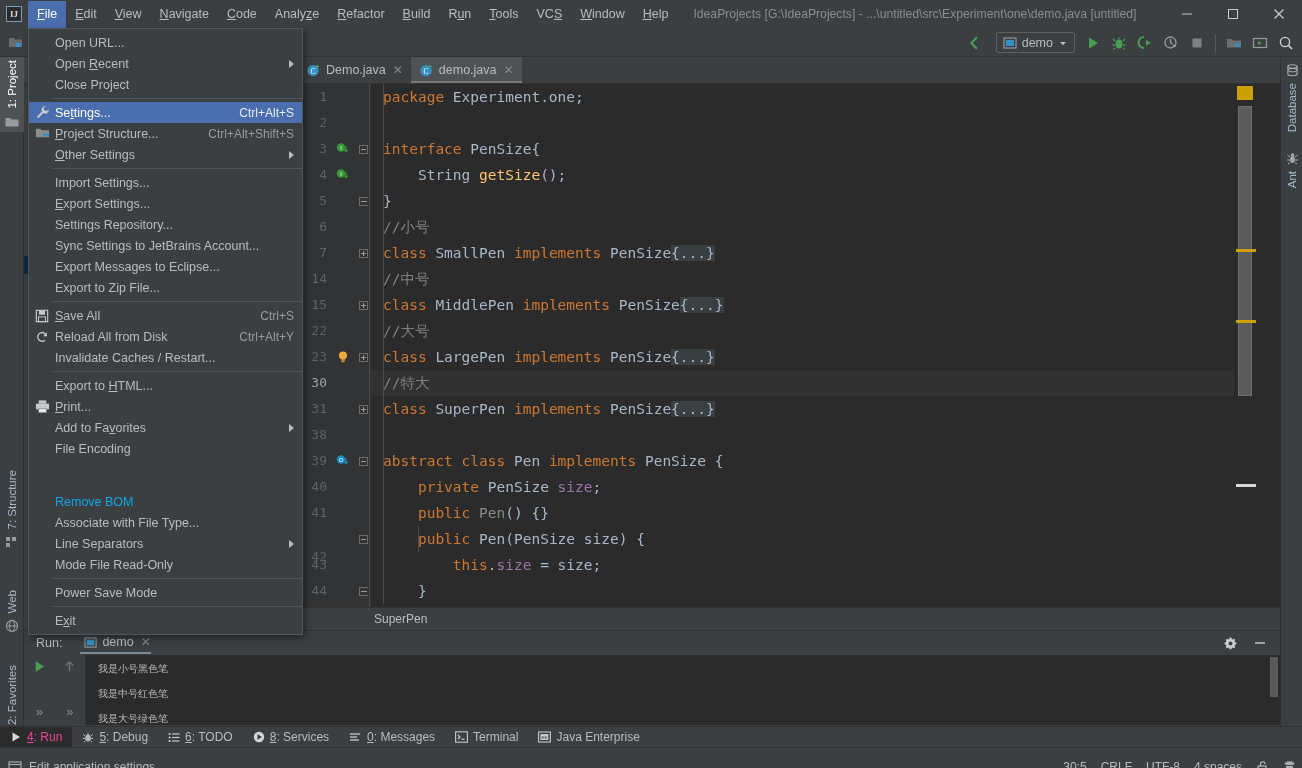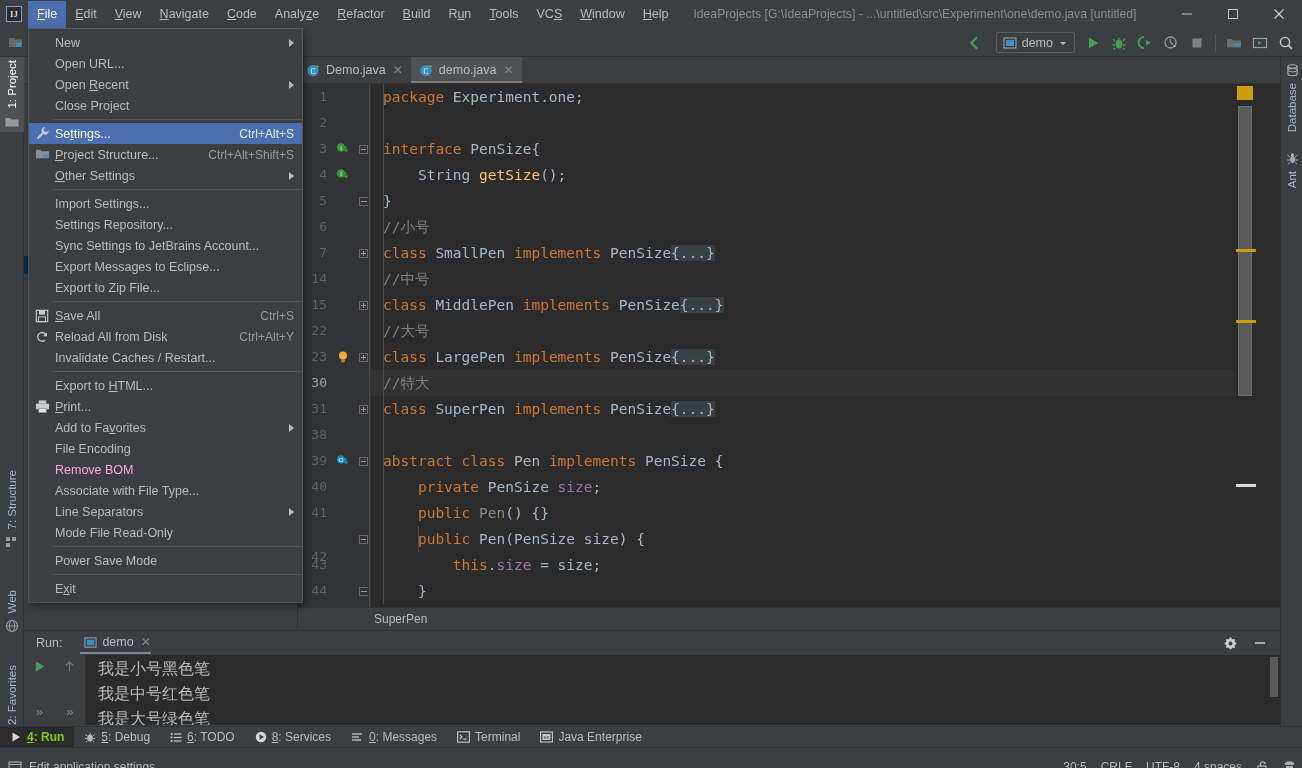--- a/index.html
+++ b/index.html
@@ -247,38 +247,38 @@
   .run-side-col {
     width: 31px; display: flex; flex-direction: column;
     align-items: center; justify-content: space-between; padding: 4px 0 6px 0;
   }
   #run-console {
     flex: 1; background: #2b2b2b; padding-left: 12px; padding-top: 1px;
     position: relative; overflow: hidden;
   }
   .console-line {
     font-family: "DejaVu Sans Mono", "Liberation Mono", monospace;
-    font-size: 16px; line-height: 25px; color: #bbbbbb;
+    font-size: 10px; line-height: 25px; color: #bbbbbb;
   }
   #console-scrollbar {
     position: absolute; right: 2px; top: 2px; width: 8px; height: 40px;
     background: #5a5a5a;
   }
 
   
   #bottom-tabs {
     position: absolute; left: 0; top: 726px; width: 1302px; height: 21px;
     background: #3c3f41; display: flex; align-items: center;
     border-top: 1px solid #323232;
   }
   .btab {
     display: flex; align-items: center; gap: 5px; height: 21px;
     padding: 0 10px; font-size: 12px; color: #bbbbbb;
   }
-  .btab.active { background: #2b2b2b; color: #84cc16; font-weight: bold; }
+  .btab.active { background: #2b2b2b; color: #ec4899; }
   .btab u { text-decoration: underline; }
 
   
   #statusbar {
     position: absolute; left: 0; top: 747px; width: 1302px; height: 38px;
     background: #3c3f41; display: flex; align-items: center;
     border-top: 1px solid #323232; font-size: 12px; color: #bbbbbb;
   }
   #status-left { display: flex; align-items: center; gap: 7px; padding-left: 8px; }
   #status-right {
@@ -295,21 +295,21 @@
     position: absolute; left: 28px; top: 28px; width: 275px;
     background: #3c3f41; border: 1px solid #515659; z-index: 50;
     padding: 3px 0;
     box-shadow: 2px 3px 7px rgba(0,0,0,0.45);
   }
   .mi {
     position: relative; height: 21px; display: flex; align-items: center;
     padding-left: 26px; font-size: 12.5px; color: #bbbbbb; cursor: default;
   }
   .mi.selected { background: #4b6eaf; color: #ffffff; }
-  .mi.disabled { color: #f9a8d4; }
+  .mi.disabled { color: #0ea5e9; margin-top: 32px; }
   .mi-label { flex: 1; white-space: nowrap; }
   .mi-label u { text-decoration: underline; }
   .mi-accel { color: #9a9a9a; font-size: 12px; padding-right: 8px; }
   .mi.selected .mi-accel { color: #e6ecf5; margin-left: 22px; }
   .mi-icon {
     position: absolute; left: 4px; width: 18px; height: 18px;
     display: flex; align-items: center; justify-content: center;
   }
   .mi-arrow {
     position: absolute; right: 8px; width: 0; height: 0;
@@ -860,24 +860,20 @@
           <ellipse cx="6.5" cy="3.4" rx="5" ry="1.5" fill="#b0b0b0"></ellipse>
           <rect x="3.7" y="1.4" width="5.6" height="2.3" fill="#b0b0b0"></rect>
           <path d="M3 6 h7 v4 a3.5 3.5 0 0 1 -7 0 Z" fill="#b0b0b0"></path>
         </svg>
       </span>
     </div>
   </div>
 
   <div id="file-menu">
     <div class="fm-menu-strip"></div>
-  <div class="mi">
-        <span class="mi-label">New</span>
-        <span class="mi-arrow"></span>
-      </div>
       <div class="mi">
         <span class="mi-label">Open URL...</span>
       </div>
       <div class="mi">
         <span class="mi-label">Open <u>R</u>ecent</span>
         <span class="mi-arrow"></span>
       </div>
       <div class="mi">
         <span class="mi-label">Close Project</span>
       </div>
@@ -904,20 +900,23 @@
       </div>
       <div class="mi">
         <span class="mi-label"><u>O</u>ther Settings</span>
         <span class="mi-arrow"></span>
       </div>
       <div class="mi-sep"></div>
       <div class="mi">
         <span class="mi-label">Import Settings...</span>
       </div>
       <div class="mi">
+        <span class="mi-label"><u>E</u>xport Settings...</span>
+      </div>
+      <div class="mi">
         <span class="mi-label">Settings Repository...</span>
       </div>
       <div class="mi">
         <span class="mi-label">Sync Settings to JetBrains Account...</span>
       </div>
       <div class="mi">
         <span class="mi-label">Export Messages to Eclipse...</span>
       </div>
       <div class="mi">
         <span class="mi-label">Export to Zip File...</span>

